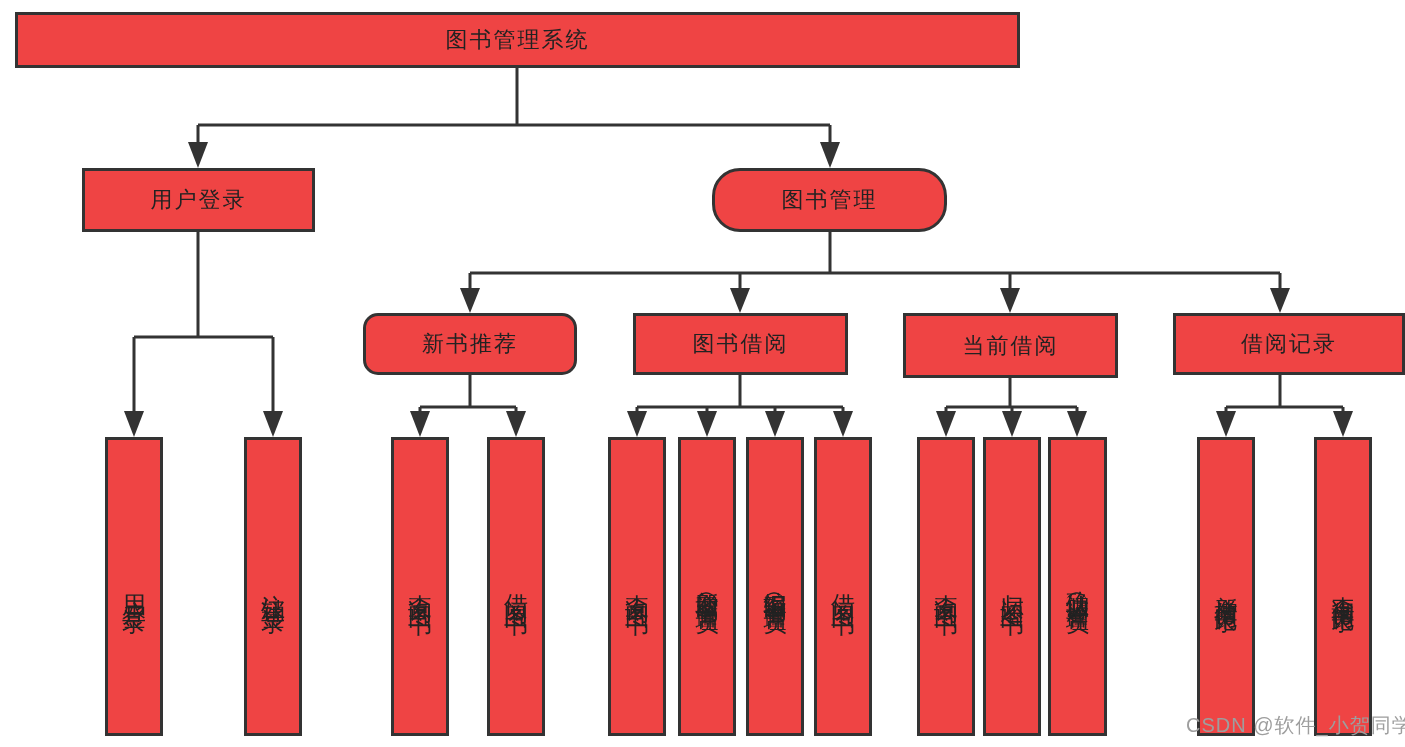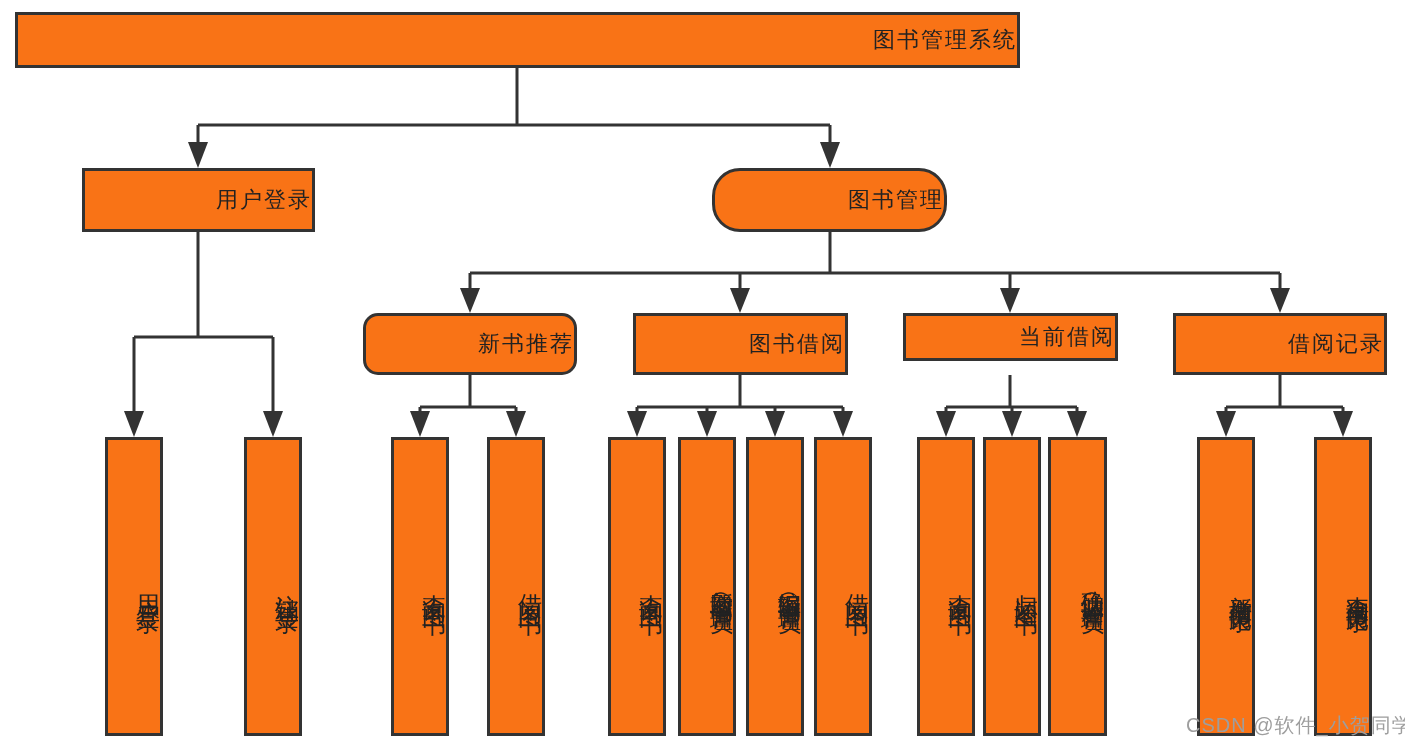--- a/index.html
+++ b/index.html
@@ -18,24 +18,24 @@
   #wires {
     position: absolute;
     left: 0; top: 0;
     width: 1405px;
     height: 747px;
   }
   .box {
     position: absolute;
     box-sizing: border-box;
     border: 3px solid #333333;
-    background: #f97316;
+    background: #ef4444;
     display: flex;
     align-items: center;
-    justify-content: flex-end;
+    justify-content: center;
     color: #222222;
   }
   .hbox {
     font-size: 22px;
     letter-spacing: 2px;
   }
   .vbox span {
     writing-mode: vertical-rl;
     text-orientation: mixed;
     font-size: 24px;
@@ -125,24 +125,24 @@
   <div class="box hbox" style="left:712px; top:168px; width:235px; height:64px;border-radius:28px;">
     <span>图书管理</span>
   </div>
 
   <div class="box hbox" style="left:363px; top:313px; width:214px; height:62px;border-radius:15px;">
     <span>新书推荐</span>
   </div>
   <div class="box hbox" style="left:633px; top:313px; width:215px; height:62px;">
     <span>图书借阅</span>
   </div>
-  <div class="box hbox" style="left:903px; top:313px; width:215px; height:48px;">
+  <div class="box hbox" style="left:903px; top:313px; width:215px; height:65px;">
     <span>当前借阅</span>
   </div>
-  <div class="box hbox" style="left:1173px; top:313px; width:214px; height:62px;">
+  <div class="box hbox" style="left:1173px; top:313px; width:232px; height:62px;">
     <span>借阅记录</span>
   </div>
 
   <div class="box vbox" style="left:105px; top:437px; width:58px; height:299px;">
     <span>用户登录</span>
   </div>
   <div class="box vbox" style="left:244px; top:437px; width:58px; height:299px;">
     <span>注销登录</span>
   </div>
 

